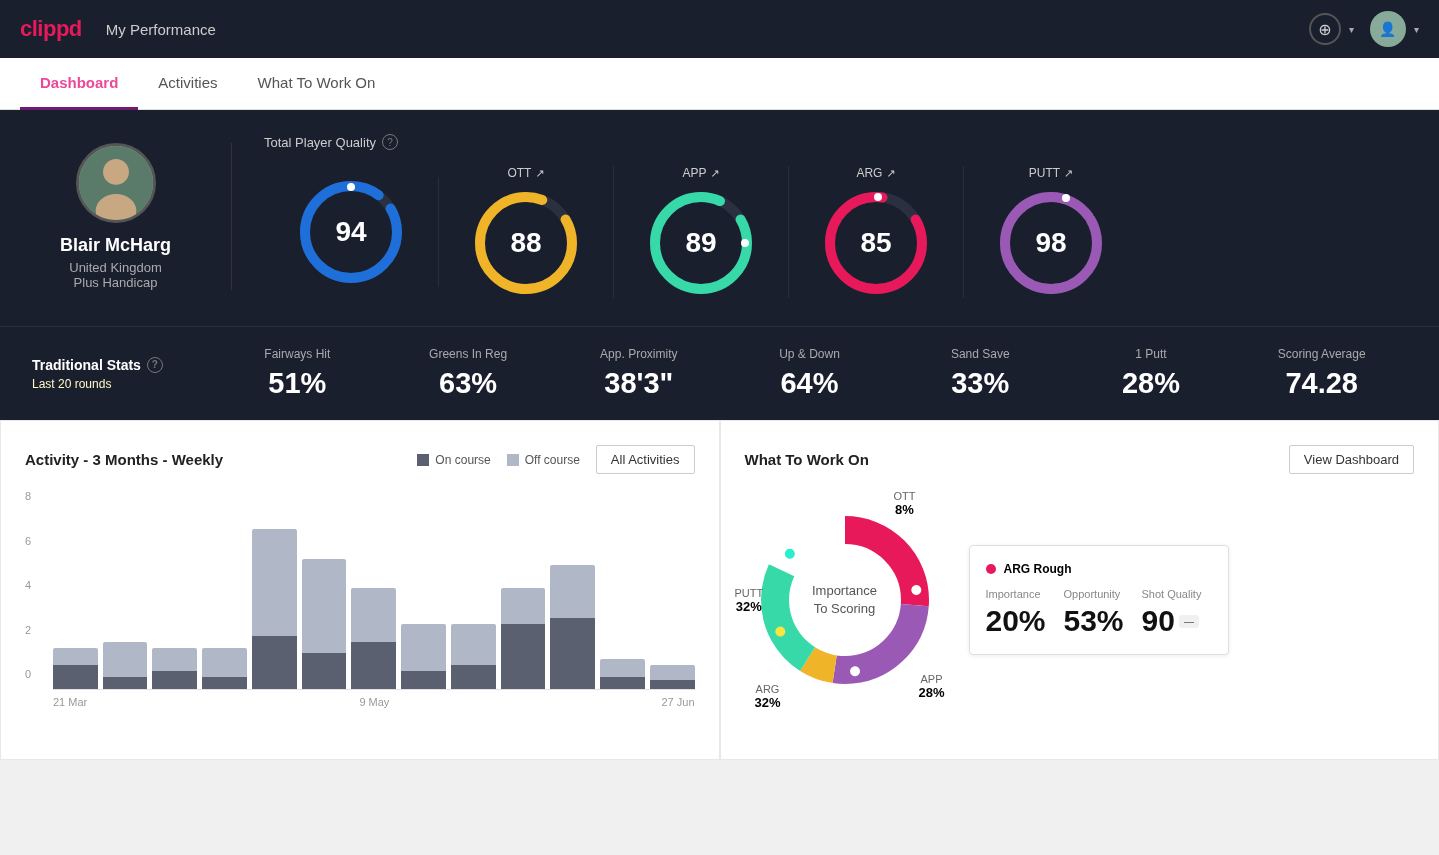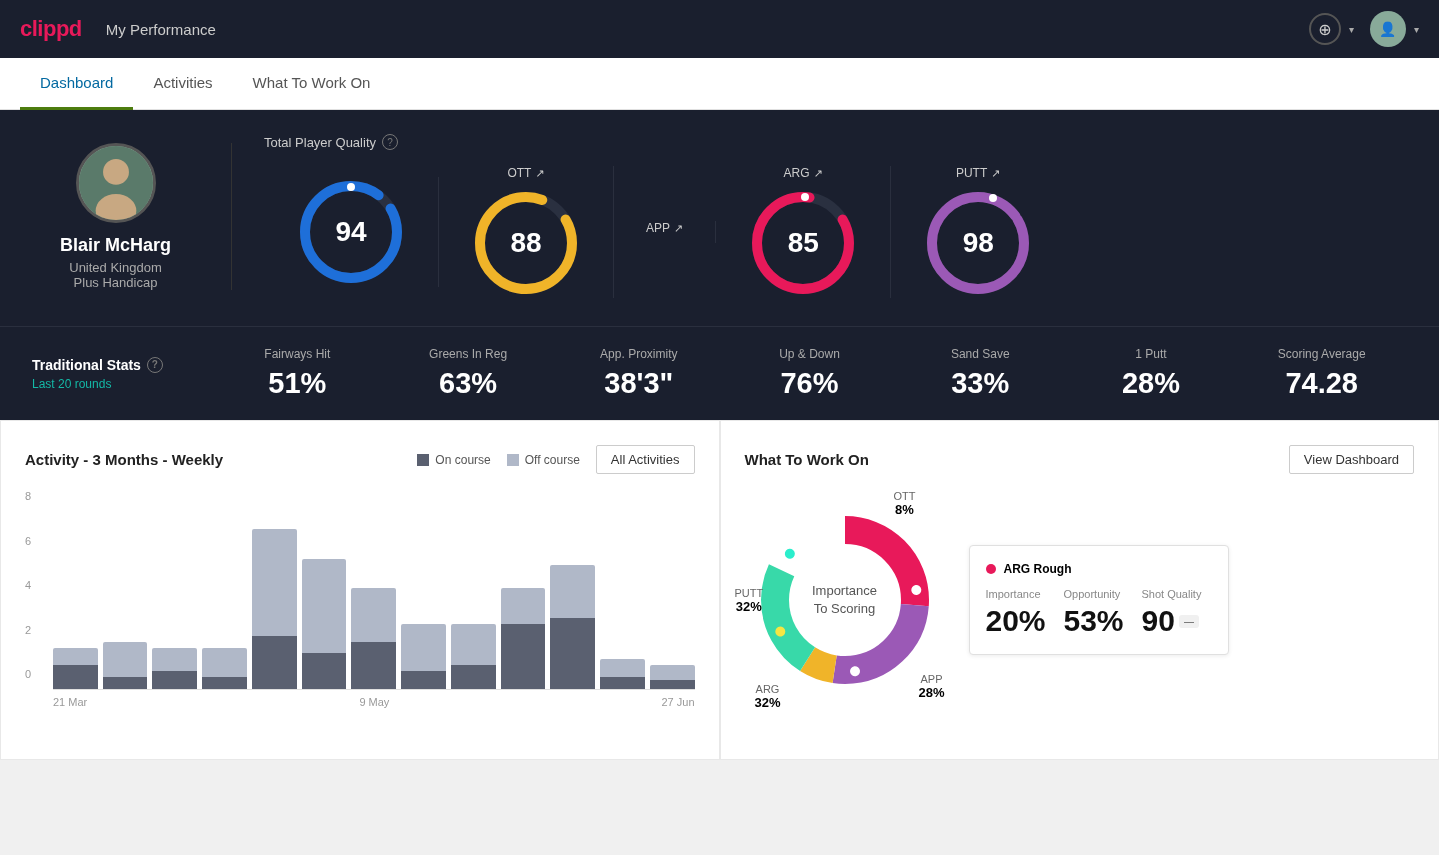--- a/index.html
+++ b/index.html
@@ -29,21 +29,21 @@
       padding: 0 20px;
     }
     .tab {
       padding: 16px 20px;
       font-size: 15px;
       color: #555;
       cursor: pointer;
       border-bottom: 3px solid transparent;
       margin-bottom: -1px;
     }
-    .tab.active { color: #0369a1; border-bottom: 3px solid #4d7c0f; font-weight: 400; }
+    .tab.active { color: #ec4899; border-bottom: 3px solid #701a75; font-weight: 700; }
 
     
     .hero {
       background: #1a1f2e;
       padding: 24px 32px 28px;
       display: flex;
       align-items: center;
       gap: 0;
     }
     .player-info {
@@ -80,21 +80,21 @@
     .trad-stats {
       background: #1a1f2e;
       border-top: 1px solid #2a2f3e;
       padding: 20px 32px;
       display: flex;
       align-items: center;
       gap: 0;
     }
     .trad-label { min-width: 180px; }
     .trad-label-title { color: white; font-size: 14px; font-weight: 600; display: flex; align-items: center; gap: 6px; }
-    .trad-label-sub { color: #14b8a6; font-size: 12px; margin-top: 4px; }
+    .trad-label-sub { color: #fef9c3; font-size: 12px; margin-top: 4px; }
     .stat-item { flex: 1; text-align: center; }
     .stat-name { color: #aaa; font-size: 12px; margin-bottom: 6px; }
     .stat-value { color: white; font-size: 29px; font-weight: 600; }
 
     
     .bottom-row {
       display: grid;
       grid-template-columns: 1fr 1fr;
       gap: 0;
       background: white;
@@ -222,20 +222,28 @@
           </svg>
           <div class="ring-value">88</div>
         </div>
       </div>
 
       <div class="ring-item">
         <div class="ring-label">
           <span>APP</span>
           <span class="arrow-icon">↗</span>
         </div>
+        <div class="ring-container">
+          <svg width="110" height="110" viewBox="0 0 110 110">
+            <circle cx="55" cy="55" r="46" fill="none" stroke="#2a3040" stroke-width="10"></circle>
+            <circle cx="55" cy="55" r="46" fill="none" stroke="#38d9a9" stroke-width="10" stroke-dasharray="261 28" stroke-dashoffset="25" stroke-linecap="round"></circle>
+            <circle cx="99" cy="55" r="4" fill="white"></circle>
+          </svg>
+          <div class="ring-value">89</div>
+        </div>
       </div>
 
       <div class="ring-item">
         <div class="ring-label">
           <span>ARG</span>
           <span class="arrow-icon">↗</span>
         </div>
         <div class="ring-container">
           <svg width="110" height="110" viewBox="0 0 110 110">
             <circle cx="55" cy="55" r="46" fill="none" stroke="#2a3040" stroke-width="10"></circle>
@@ -279,21 +287,21 @@
   <div class="stat-item">
     <div class="stat-name">Greens In Reg</div>
     <div class="stat-value">63%</div>
   </div>
   <div class="stat-item">
     <div class="stat-name">App. Proximity</div>
     <div class="stat-value">38'3"</div>
   </div>
   <div class="stat-item">
     <div class="stat-name">Up &amp; Down</div>
-    <div class="stat-value">76%</div>
+    <div class="stat-value">64%</div>
   </div>
   <div class="stat-item">
     <div class="stat-name">Sand Save</div>
     <div class="stat-value">33%</div>
   </div>
   <div class="stat-item">
     <div class="stat-name">1 Putt</div>
     <div class="stat-value">28%</div>
   </div>
   <div class="stat-item">

